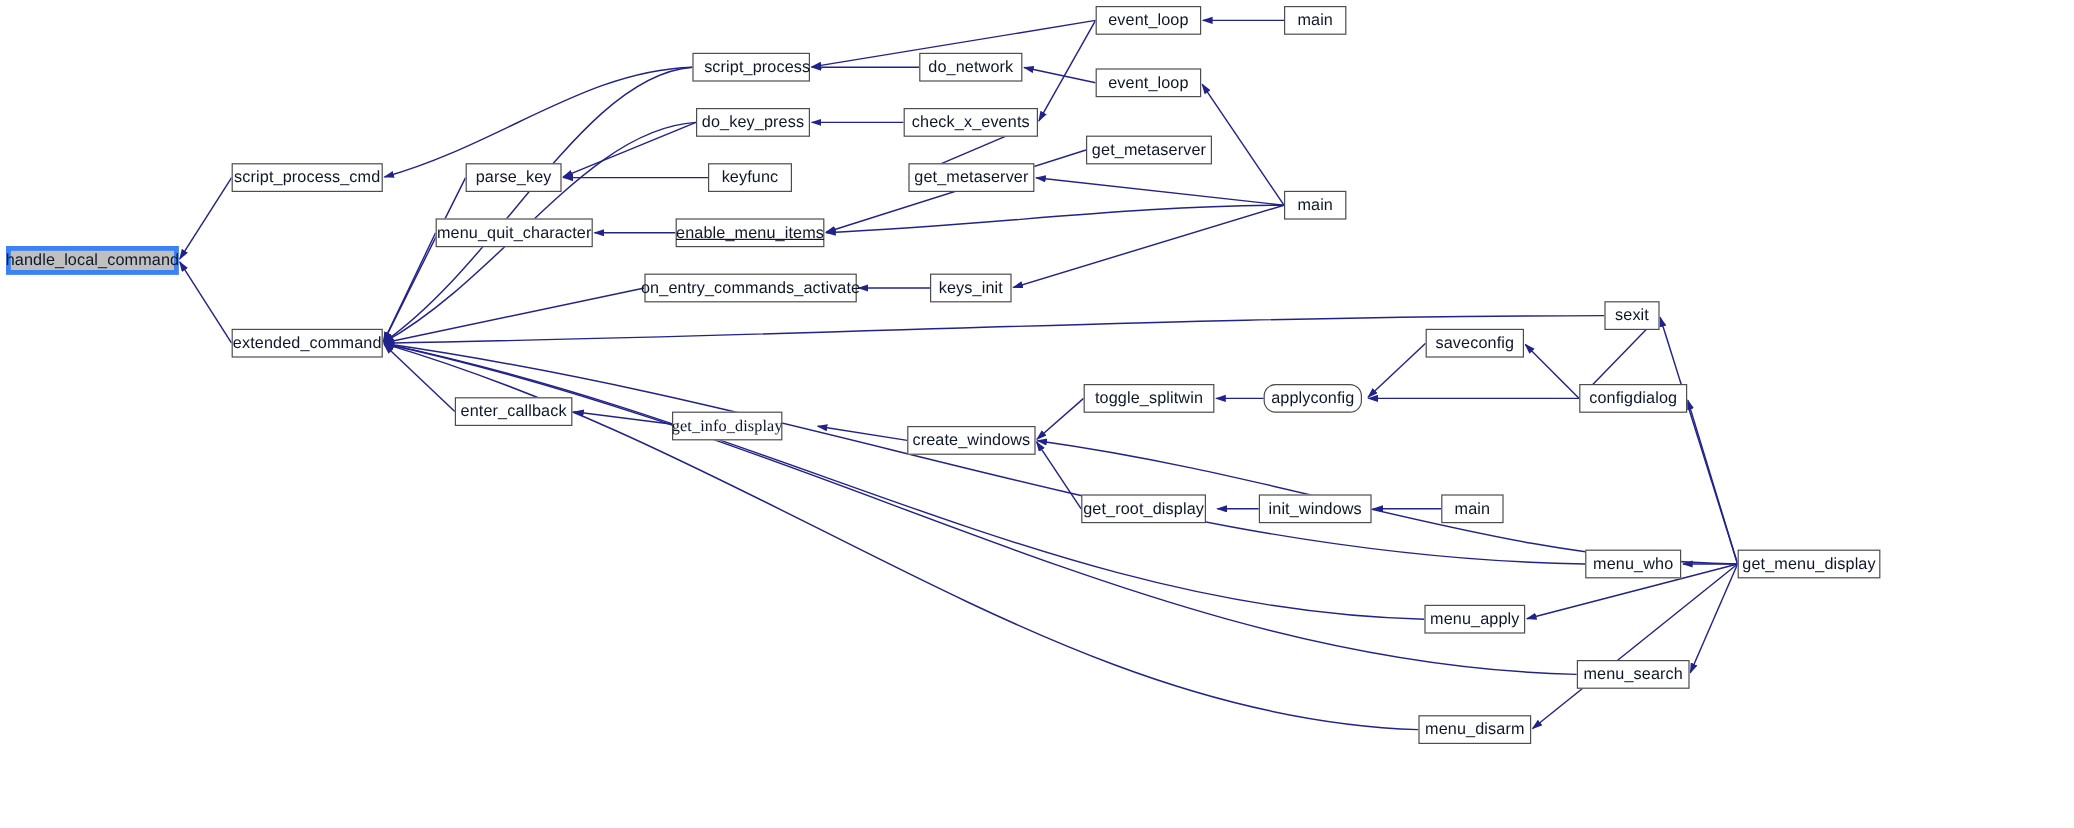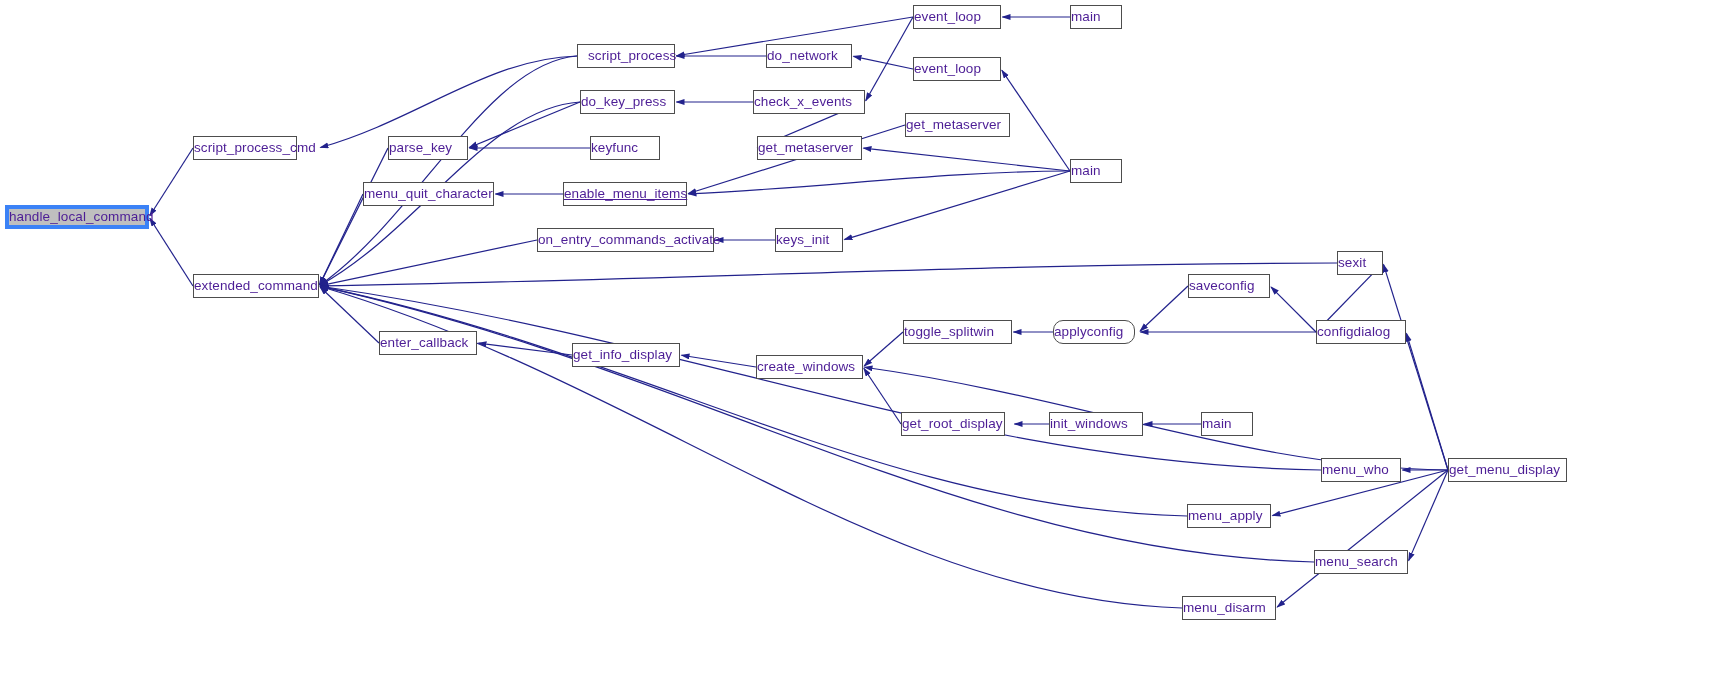--- a/index.html
+++ b/index.html
@@ -10,25 +10,26 @@
     background:#ffffff;
     font-family:"Liberation Sans","DejaVu Sans",sans-serif;
     overflow:hidden;
   }
   #edges{position:absolute;left:0;top:0;width:1728px;height:690px;}
   .node{
     position:absolute;
     box-sizing:border-box;
     background:#ffffff;
     border:1px solid #4d4d4d;
-    color:#4c1d95;
+    color:#0f172a;
     font-size:13.5px;
     line-height:1;
     display:flex;
     align-items:center;
+    justify-content:center;
     white-space:nowrap;
     letter-spacing:0.1px;
     z-index:2;
   }
   .node.highlight{
     background:#bfbfbf;
     border:4px solid #3b82f6;
   }
   .node-label{pointer-events:none;}
 </style>
@@ -87,21 +88,21 @@
       <path d="M1448,470 Q1427.2183712118372,401.7175054103217 1406.436742423674,333.4350108206433" fill="none" stroke="#22228c" stroke-width="1.2" marker-end="url(#arrow)"></path>
       <path d="M1448,470 L1402.5,470" fill="none" stroke="#22228c" stroke-width="1.2" marker-end="url(#arrow)"></path>
       <path d="M1448,470 Q1360.2258868511935,492.8113514398028 1272.4517737023868,515.6227028796056" fill="none" stroke="#22228c" stroke-width="1.2" marker-end="url(#arrow)"></path>
       <path d="M1448,470 Q1428.2990445835608,515.31219745781 1408.5980891671218,560.6243949156202" fill="none" stroke="#22228c" stroke-width="1.2" marker-end="url(#arrow)"></path>
       <path d="M1448,470 Q1362.5849873923762,538.5306496503028 1277.1699747847524,607.0612993006056" fill="none" stroke="#22228c" stroke-width="1.2" marker-end="url(#arrow)"></path>
       <path d="M1316,332 Q1348.9775253788653,298.0380708784819 1381.9550507577308,264.07614175696375" fill="none" stroke="#22228c" stroke-width="1.2" marker-end="url(#arrow)"></path>
     </svg>
 <div class="node highlight" style="left: 5px; top: 205px; width: 144px; height: 24px;">
       <span class="node-label">handle_local_command</span>
     </div>
-    <div class="node" style="left: 193px; top: 136px; width: 104px; height: 24px;">
+    <div class="node" style="left: 193px; top: 136px; width: 126px; height: 24px;">
       <span class="node-label">script_process_cmd</span>
     </div>
     <div class="node" style="left: 193px; top: 274px; width: 126px; height: 24px;">
       <span class="node-label">extended_command</span>
     </div>
     <div class="node" style="left: 388px; top: 136px; width: 80px; height: 24px;">
       <span class="node-label">parse_key</span>
     </div>
     <div class="node" style="left: 363px; top: 182px; width: 131px; height: 24px;">
       <span class="node-label">menu_quit_character</span>
@@ -117,21 +118,21 @@
     </div>
     <div class="node" style="left: 590px; top: 136px; width: 70px; height: 24px;">
       <span class="node-label">keyfunc</span>
     </div>
     <div class="node" style="left: 563px; top: 182px; width: 124px; height: 24px; text-decoration: underline;">
       <span class="node-label">enable_menu_items</span>
     </div>
     <div class="node" style="left: 537px; top: 228px; width: 177px; height: 24px;">
       <span class="node-label">on_entry_commands_activate</span>
     </div>
-    <div class="node" style="left: 572px; top: 343px; width: 108px; height: 24px;">
+    <div class="node" style="left: 560px; top: 343px; width: 92px; height: 24px; font-family: Liberation Serif, serif;">
       <span class="node-label">get_info_display</span>
     </div>
     <div class="node" style="left: 766px; top: 44px; width: 86px; height: 24px;">
       <span class="node-label">do_network</span>
     </div>
     <div class="node" style="left: 753px; top: 90px; width: 112px; height: 24px;">
       <span class="node-label">check_x_events</span>
     </div>
     <div class="node" style="left: 757px; top: 136px; width: 105px; height: 24px;">
       <span class="node-label">get_metaserver</span>

